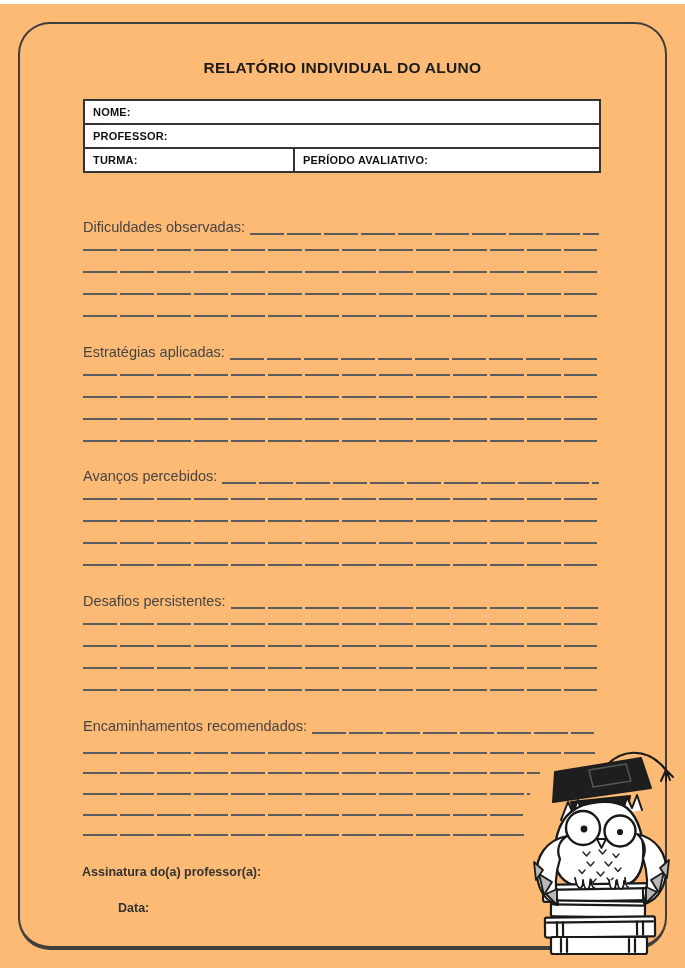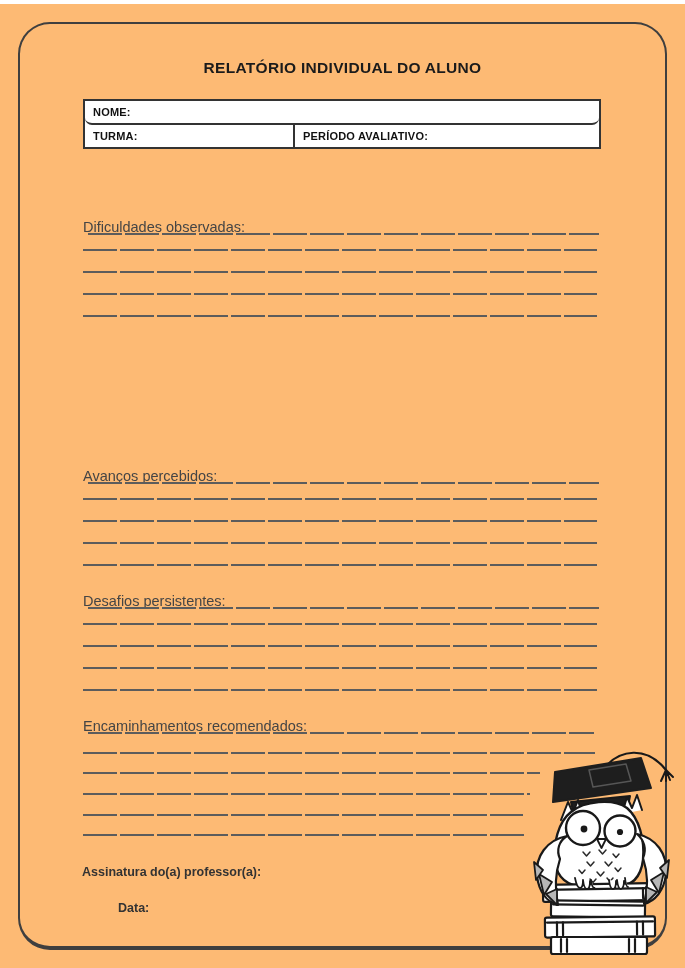--- a/index.html
+++ b/index.html
@@ -16,35 +16,35 @@
   .title{
     position:absolute;left:0;top:55px;width:100%;margin:0;text-align:center;
     font-size:15.5px;font-weight:bold;color:#1b1b1b;letter-spacing:.3px;z-index:2;
   }
   
   .info-table{
     position:absolute;left:83px;top:95px;width:518px;box-sizing:border-box;
     border:2px solid #333333;z-index:2;background:#fff;
   }
   .it-row{
-    height:22px;border-bottom:2px solid #333333;display:flex;align-items:center;border-radius:7px;
+    height:22px;border-bottom:2px solid #333333;display:flex;align-items:center;
   }
   .it-row:last-child{border-bottom:none;}
   .it-label{
     font-size:11px;font-weight:bold;color:#111111;letter-spacing:.2px;padding-left:8px;
   }
   .it-cell-left{
     width:210px;height:100%;box-sizing:border-box;border-right:2px solid #333333;
     display:flex;align-items:center;
   }
   .it-cell-right{flex:1;height:100%;display:flex;align-items:center;}
   
   .sec{position:absolute;left:83px;width:518px;z-index:2;}
   .s1{top:214px;} .s2{top:339px;} .s3{top:463px;} .s4{top:588px;} .s5{top:713px;}
-  .sec-head{display:flex;height:19px;flex-direction:column;}
+  .sec-head{display:flex;height:19px;}
   .sec-label{font-size:14.5px;color:#454545;line-height:19px;white-space:pre;}
   .fill{flex:1;position:relative;}
   .fill::after{
     content:"";position:absolute;left:5px;right:2px;bottom:2px;height:2px;
     background:repeating-linear-gradient(90deg,#5c5c5c 0 34px,rgba(0,0,0,0) 34px,rgba(0,0,0,0) 37px);
   }
   .s5 .fill::after{right:7px;}
   .wline{
     position:absolute;left:0;width:514px;height:2px;
     background:repeating-linear-gradient(90deg,#5c5c5c 0 34px,rgba(0,0,0,0) 34px,rgba(0,0,0,0) 37px);
@@ -69,20 +69,23 @@
 <body>
 
 <div class="canvas">
   <div class="page-border"></div>
 
   <h1 class="title">RELATÓRIO INDIVIDUAL DO ALUNO</h1>
 
   <div class="info-table">
     <div class="it-row">
       <span class="it-label">NOME:</span>
+    </div>
+    <div class="it-row">
+      <span class="it-label">PROFESSOR:</span>
     </div>
     <div class="it-row">
       <div class="it-cell-left">
         <span class="it-label">TURMA:</span>
       </div>
       <div class="it-cell-right">
         <span class="it-label">PERÍODO AVALIATIVO:</span>
       </div>
     </div>
   </div>
@@ -91,20 +94,30 @@
     <div class="sec-head">
       <span class="sec-label">Dificuldades observadas:</span>
       <span class="fill"></span>
     </div>
   <span class="wline l1"></span>
       <span class="wline l2"></span>
       <span class="wline l3"></span>
       <span class="wline l4"></span>
     </section>
 
+  <section class="sec s2">
+    <div class="sec-head">
+      <span class="sec-label">Estratégias aplicadas:</span>
+      <span class="fill"></span>
+    </div>
+  <span class="wline l1"></span>
+      <span class="wline l2"></span>
+      <span class="wline l3"></span>
+      <span class="wline l4"></span>
+    </section>
 
   <section class="sec s3">
     <div class="sec-head">
       <span class="sec-label">Avanços percebidos:</span>
       <span class="fill"></span>
     </div>
   <span class="wline l1"></span>
       <span class="wline l2"></span>
       <span class="wline l3"></span>
       <span class="wline l4"></span>

